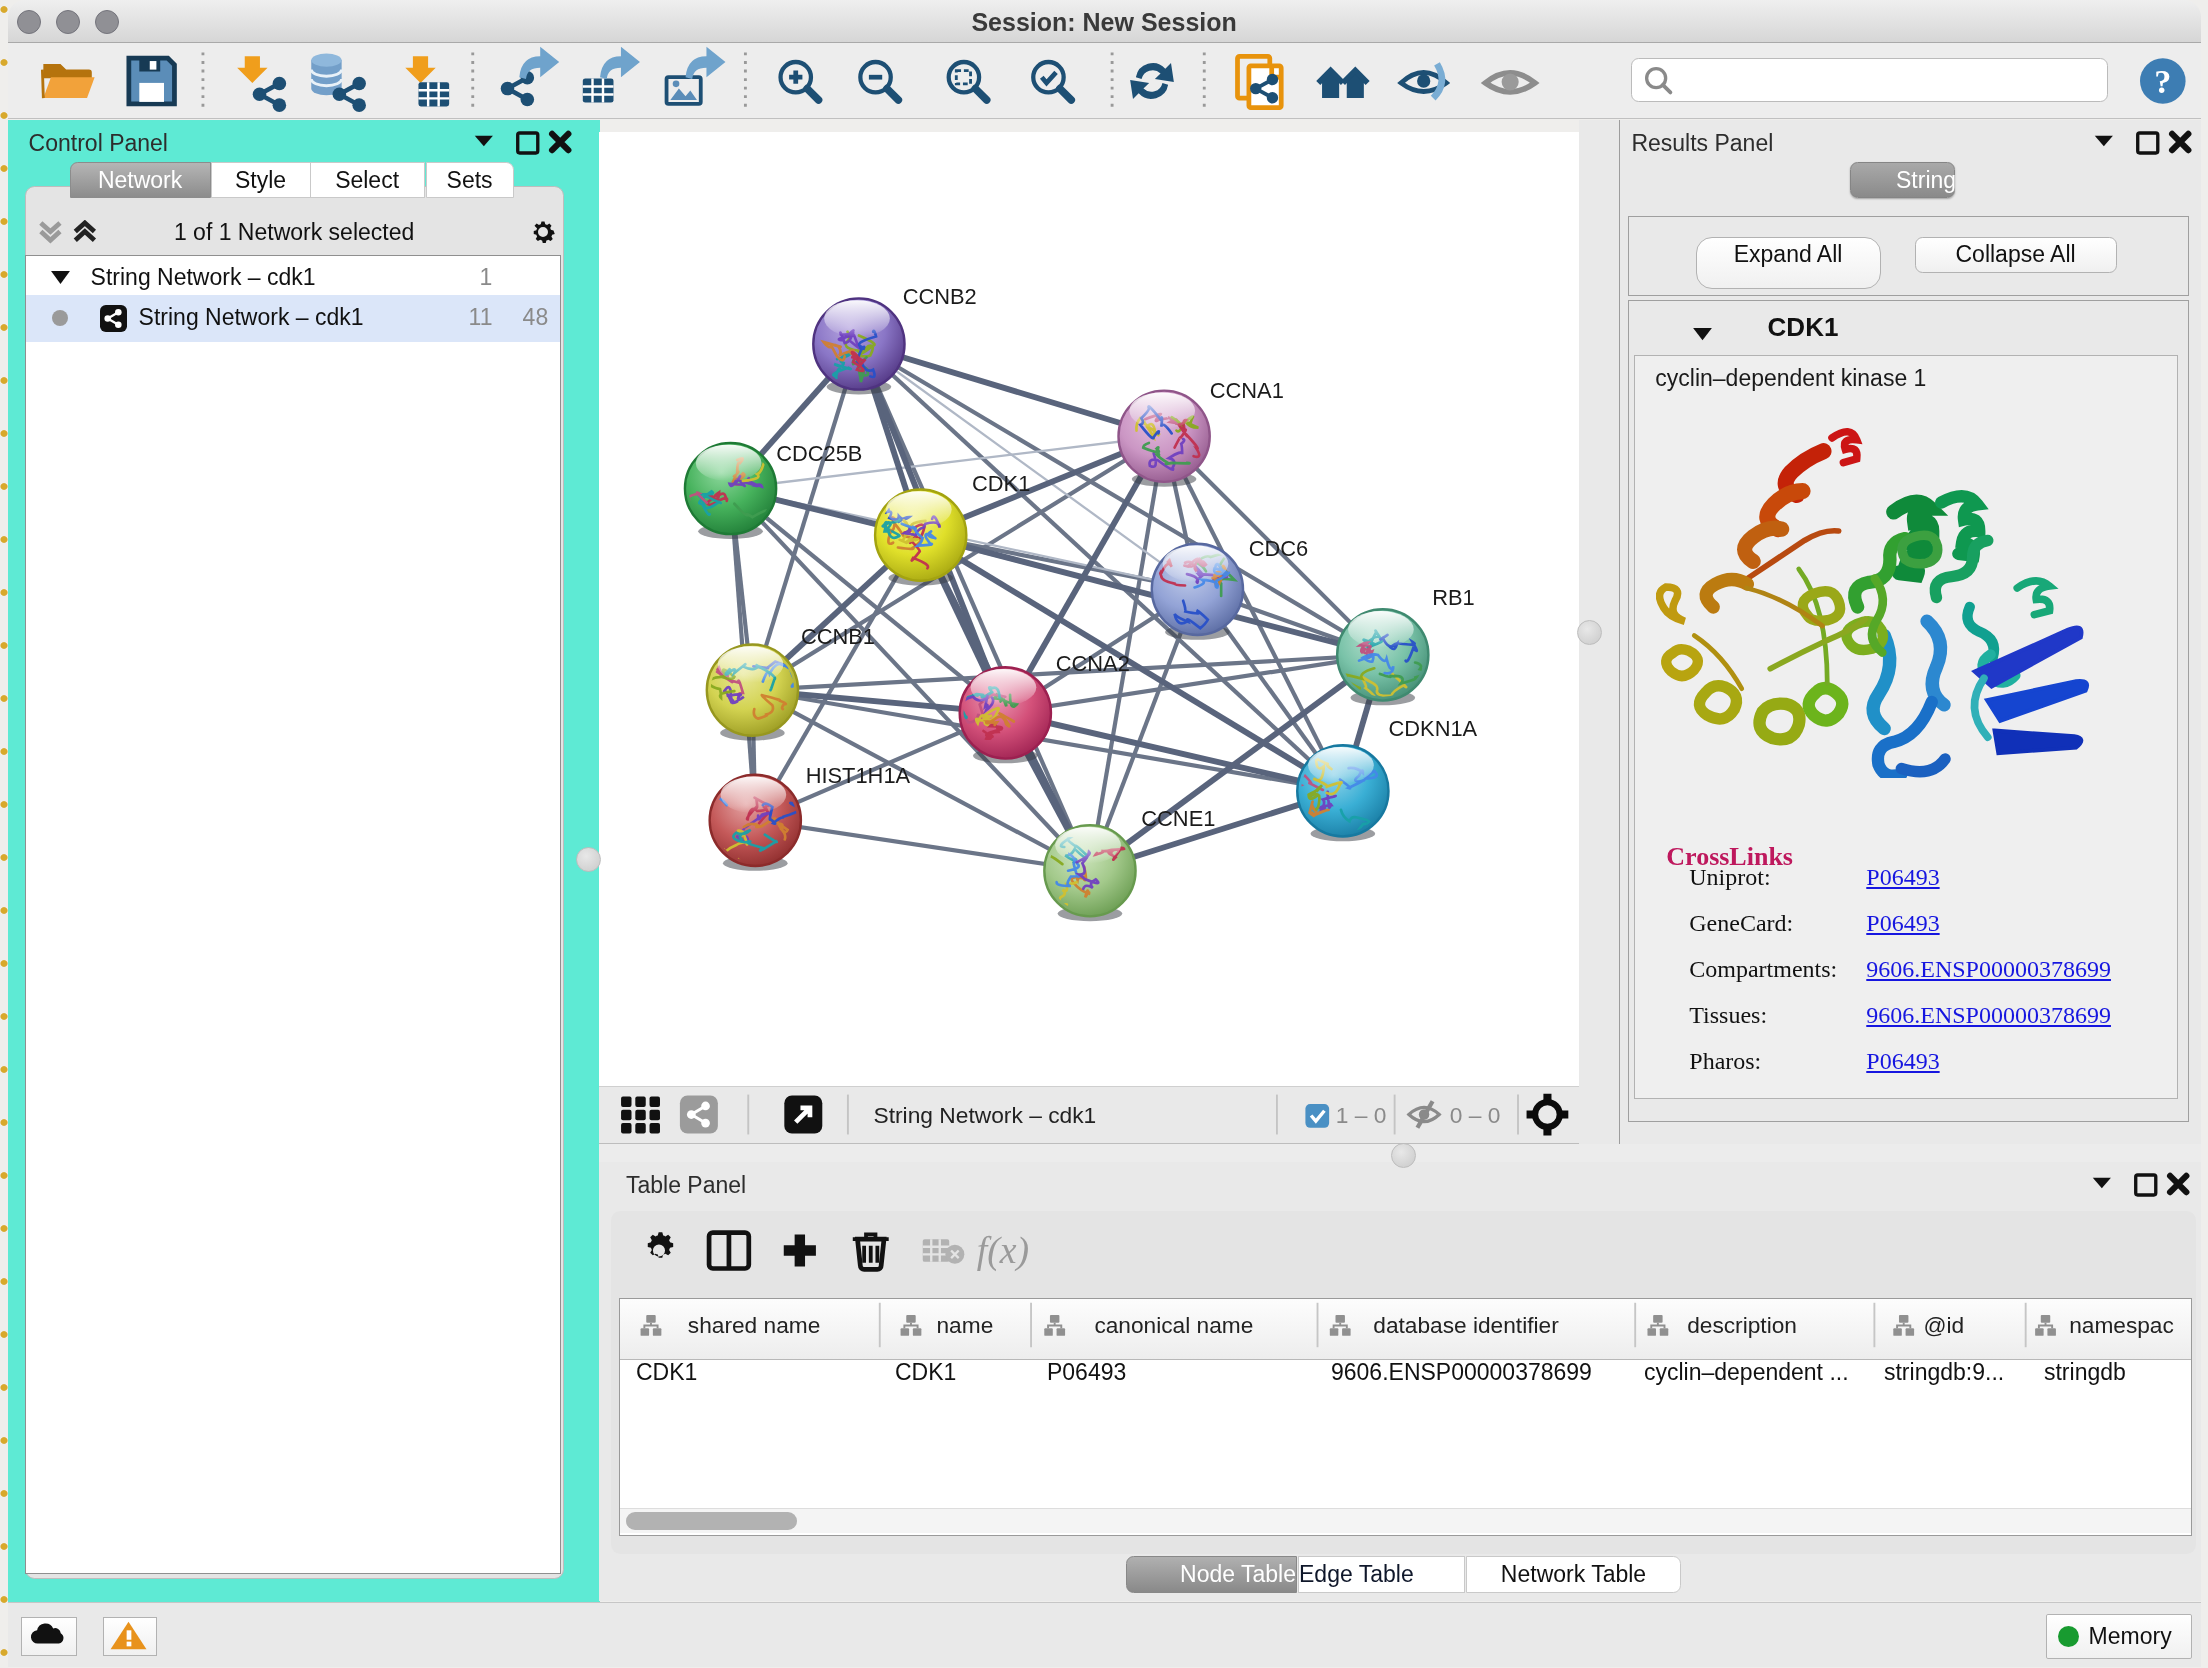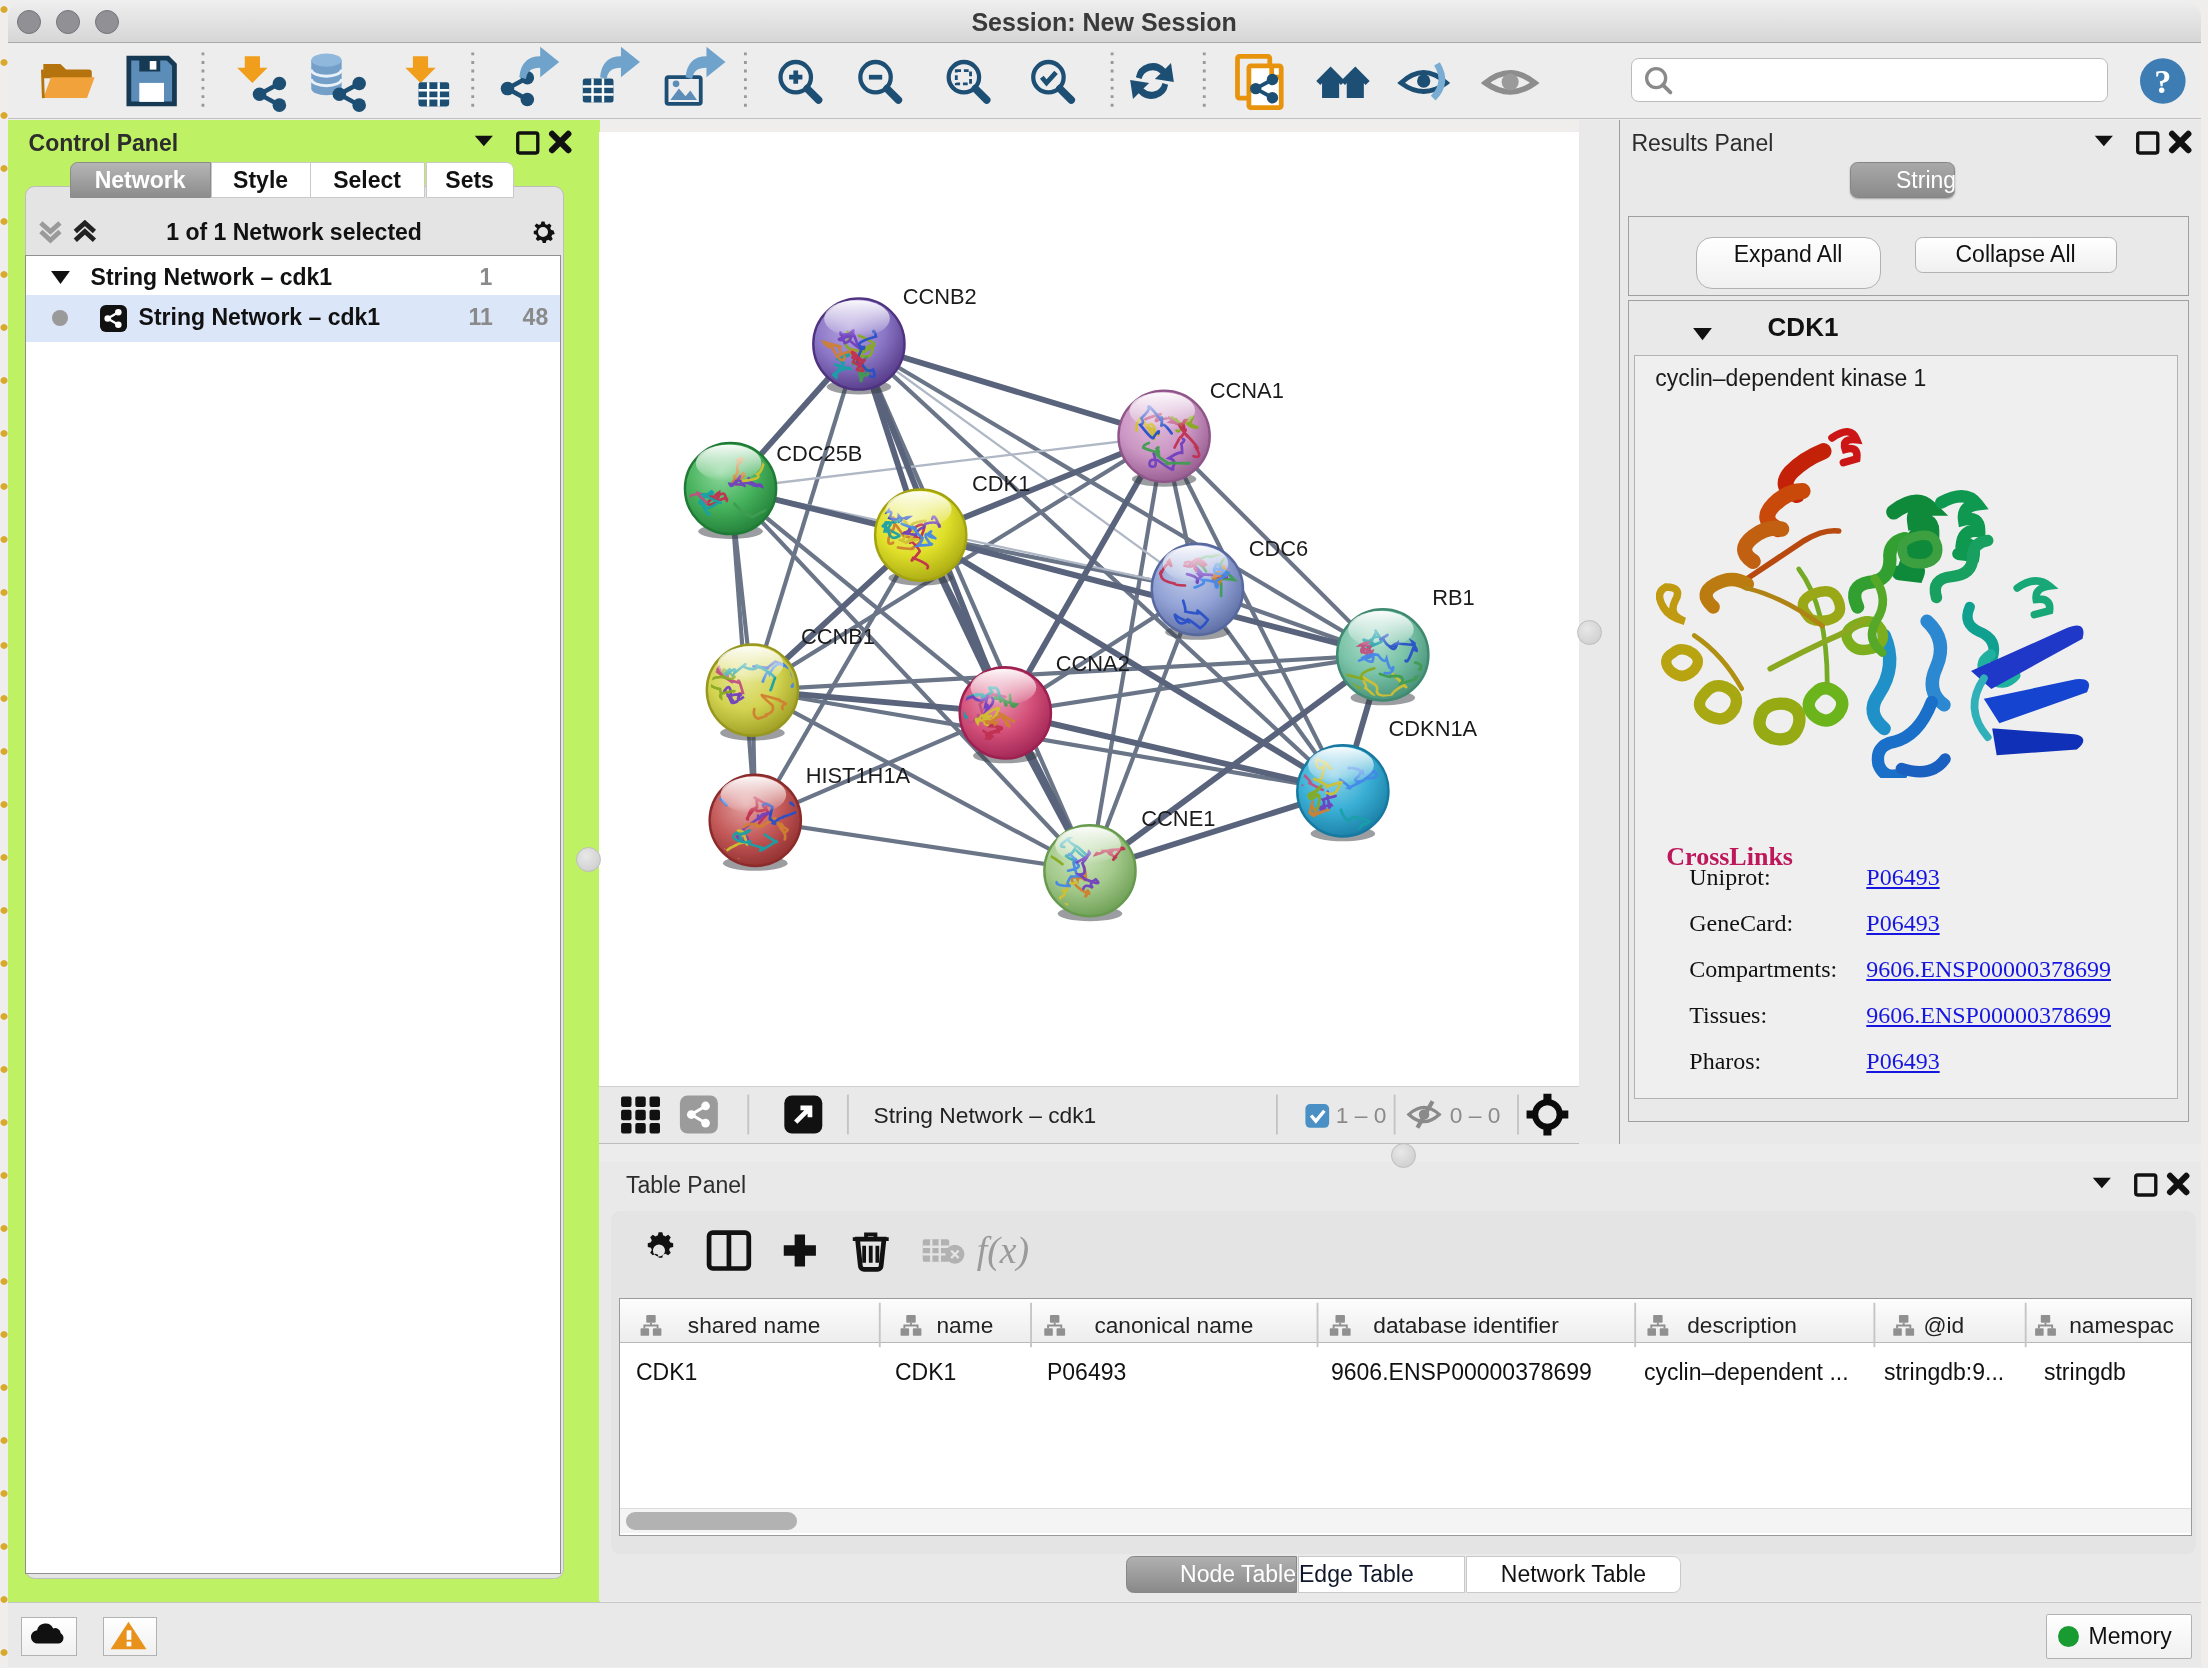--- a/index.html
+++ b/index.html
@@ -4,21 +4,21 @@
 <style>
   * { margin:0; padding:0; box-sizing:border-box; }
   html,body { width:2208px; height:1668px; overflow:hidden; }
   body { font-family:"Liberation Sans", sans-serif; background:#efeeec; position:relative; }
   .abs { position:absolute; }
   #titlebar { position:absolute; left:7.6px; top:0; width:2193px; height:43px; background:linear-gradient(#efefef,#d6d6d6); border-bottom:1px solid #a9a9a9; border-radius:17px 17px 0 0; }
   .tl { position:absolute; top:9.5px; width:24px; height:24px; border-radius:50%; background:#909095; border:1.9px solid #74747c; }
   #title { position:absolute; top:7.6px; left:0; width:100%; text-align:center; font-size:25px; font-weight:bold; color:#3a3a3a; }
   #toolbar { position:absolute; left:7.6px; top:43px; width:2193px; height:76px; background:#ededed; border-bottom:1px solid #c0c0c0; }
   #search { position:absolute; left:1631px; top:58px; width:477px; height:44px; background:#fff; border:1.9px solid #bbb; border-radius:7.6px; }
-  #cpanel { position:absolute; left:7.6px; top:120px; width:592px; height:1482px; background:#bef264;font-weight:bold; }
+  #cpanel { position:absolute; left:7.6px; top:120px; width:592px; height:1482px; background:#5eead4; }
   #canvas { position:absolute; left:599px; top:132px; width:980px; height:966px; background:#fff; }
   #netbar { position:absolute; left:599px; top:1086px; width:980px; height:58px; background:#e9e9e9; border-top:1px solid #cfcfcf; border-bottom:1px solid #bdbdbd; }
   #rsplit { position:absolute; left:1579px; top:120px; width:44px; height:1025px; background:#e9e9e9; }
   #rpanel { position:absolute; left:1619px; top:120px; width:582px; height:1025px; background:#e9e9e9; border-left:1.9px solid #9d9d9d; }
   #hsplit { position:absolute; left:599px; top:1144px; width:1602px; height:18px; background:#ececec; }
   #tpanel { position:absolute; left:599px; top:1162px; width:1602px; height:439px; background:#e9e9e9; }
   #statusbar { position:absolute; left:7.6px; top:1602px; width:2193px; height:65px; background:#e9e9e9; border-top:1.9px solid #c6c6c6; }
   .btn { background:linear-gradient(#ffffff,#f0f0f0); border:1.9px solid #b2b2b2; }
   a.lnk { color:#1616e0; text-decoration:underline; }
   .handle { position:absolute; width:25px; height:25px; border-radius:50%; background:radial-gradient(circle at 40% 35%, #e8e8e8, #c9c9c9); border:1px solid #bdbdbd; }
@@ -695,21 +695,21 @@
       </g>
       <g transform="translate(350,27)" opacity="0.55">
         <rect x="-22" y="-12" width="28" height="24" rx="2" fill="#8a8a8a"></rect>
         <path d="M-22 -4 h28 M-22 4 h28 M-13 -12 v24 M-4 -12 v24" stroke="#e4e4e4" stroke-width="2.5"></path>
         <circle cx="12" cy="4" r="10" fill="#8a8a8a"></circle>
         <path d="M8 0 l8 8 M16 0 l-8 8" stroke="#e4e4e4" stroke-width="2.5"></path>
       </g>
       <text x="385" y="40" font-size="40" font-style="italic" fill="#9a9a9a" font-family="Liberation Serif, serif">f(x)</text>
     </svg>
     <div class="abs" style="left:7.6px;top:87px;width:1573px;height:238px;background:#fff;border:1.9px solid #9a9a9a;">
-      <div class="abs" style="left:0;top:0;width:100%;height:44px;background:linear-gradient(#fdfdfd,#ededed);border-bottom:1.9px solid #b8b8b8;">
+      <div class="abs" style="left:0;top:0;width:100%;height:61px;background:linear-gradient(#fdfdfd,#ededed);border-bottom:1.9px solid #b8b8b8;">
         <svg class="abs" style="left:0;top:0;" width="1569" height="52" viewBox="0 0 1650 55">
 <g stroke="#c6c6c6" stroke-width="2">
               <path d="M270 4 V 51"></path>
               <path d="M430 4 V 51"></path>
               <path d="M733 4 V 51"></path>
               <path d="M1069 4 V 51"></path>
               <path d="M1322 4 V 51"></path>
               <path d="M1482 4 V 51"></path>
             </g>
 <g transform="translate(17,17)" fill="#909090">

